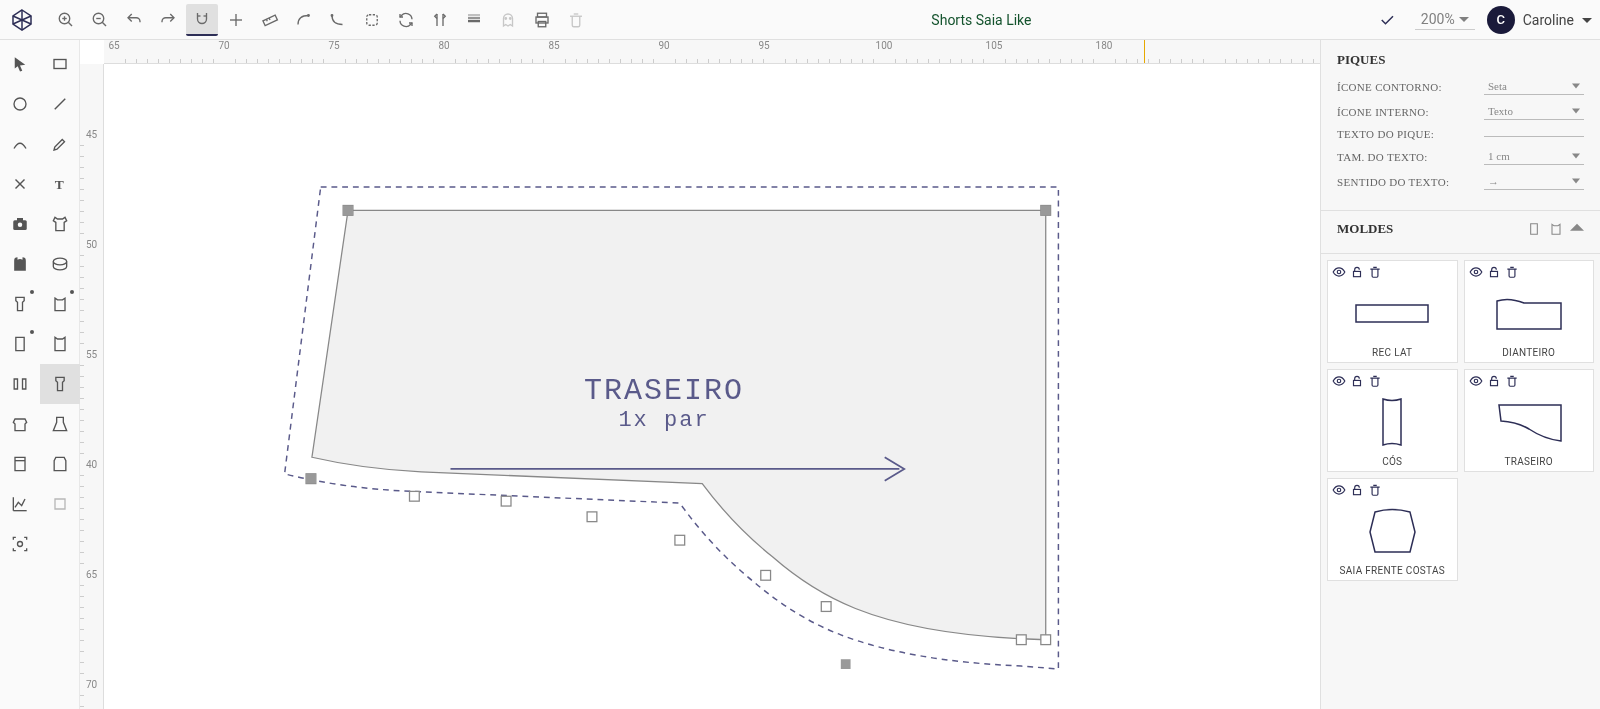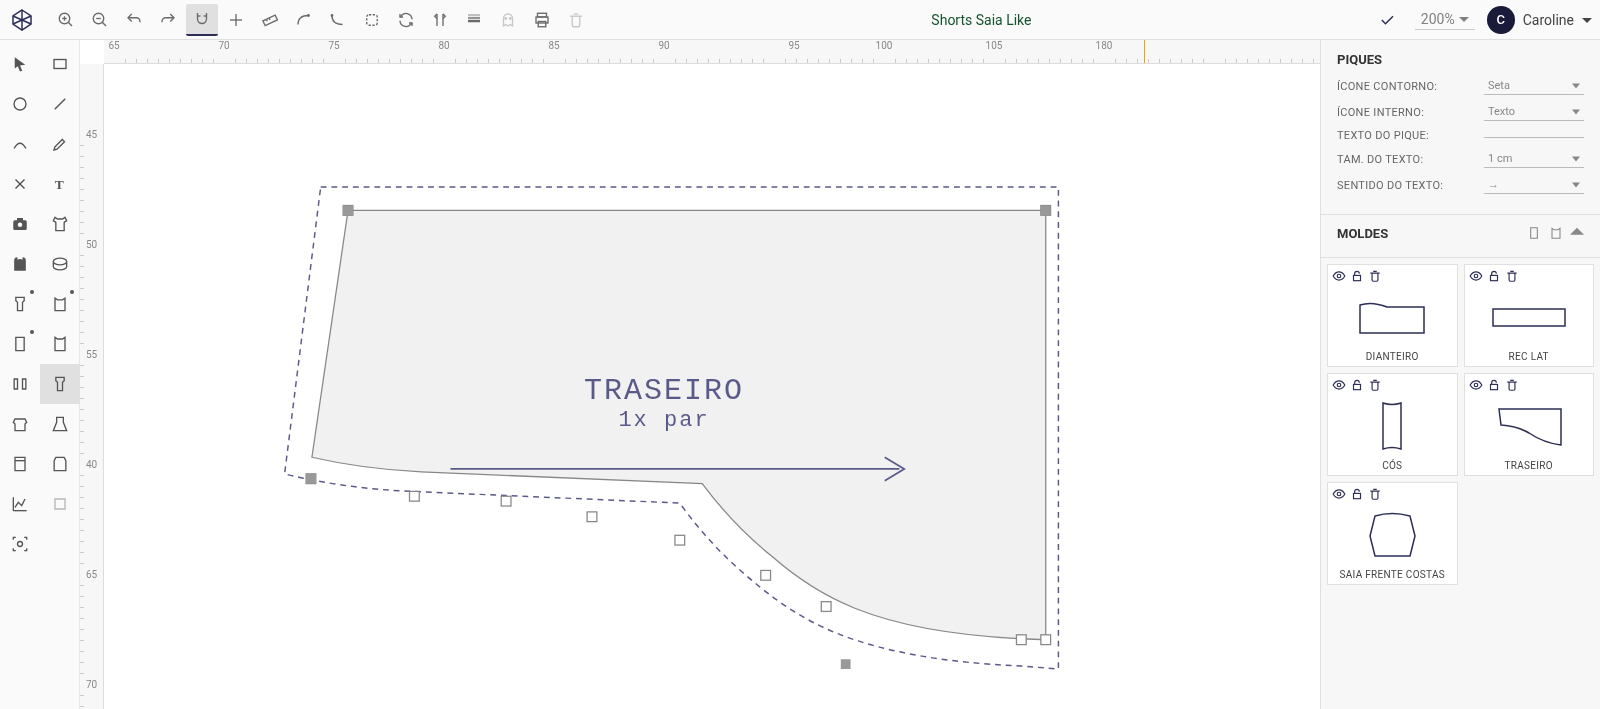--- a/index.html
+++ b/index.html
@@ -35,21 +35,21 @@
 .ruler-v .tick .lbl { display: block; }
 .ruler-v .minor { position: absolute; left: 0; height: 1px; width: 4px; background: #ccc; }
 
 .canvas { position: absolute; left: 24px; top: 24px; right: 0; bottom: 0; background: #fff; }
 .pattern-svg { position: absolute; left: 0; top: 0; width: 100%; height: 100%; }
 .pattern-label { position: absolute; left: 480px; top: 310px; text-align: center; color: #5a5a8a; font-family: "Courier New", monospace; letter-spacing: 2px; }
 .pattern-label .t1 { font-size: 30px; font-weight: 500; }
 .pattern-label .t2 { font-size: 22px; }
 
 .right-panel { width: 280px; background: #f7f7f7; border-left: 1px solid #e0e0e0; display: flex; flex-direction: column; overflow-y: auto; }
-.rp-section { padding: 12px 16px; border-bottom: 1px solid #e0e0e0; }
+.rp-section { padding: 12px 16px; border-bottom: 1px solid #e0e0e0; font-family: Liberation Serif, serif; }
 .rp-title { font-weight: 700; font-size: 13px; color: #333; margin-bottom: 10px; display: flex; align-items: center; }
 .rp-title .title-icons { margin-left: auto; display: flex; gap: 6px; color: #888; }
 .rp-row { display: flex; align-items: center; margin: 8px 0; font-size: 12px; color: #666; }
 .rp-row label { flex: 1; font-size: 11px; letter-spacing: 0.3px; }
 .rp-row .select { width: 100px; border-bottom: 1px solid #bbb; padding: 2px 4px; font-size: 11px; color: #888; display: flex; justify-content: space-between; align-items: center; }
 
 .moldes-grid { display: grid; grid-template-columns: 1fr 1fr; gap: 6px; padding: 6px; }
 .molde-card { background: #fff; border: 1px solid #e0e0e0; padding: 4px; display: flex; flex-direction: column; }
 .molde-card .card-icons { display: flex; gap: 4px; color: #2d2e56; margin-bottom: 4px; }
 .molde-card .card-icons svg { width: 14px; height: 14px; }
@@ -413,21 +413,21 @@
         </div>
         <div class="minor" style="left: 571px;"></div>
         <div class="minor" style="left: 582px;"></div>
         <div class="minor" style="left: 593px;"></div>
         <div class="minor" style="left: 604px;"></div>
         <div class="minor" style="left: 615px;"></div>
         <div class="minor" style="left: 626px;"></div>
         <div class="minor" style="left: 637px;"></div>
         <div class="minor" style="left: 648px;"></div>
         <div class="minor" style="left: 659px;"></div>
-        <div class="tick" style="left: 690px;">
+        <div class="tick" style="left: 660px;">
           <span class="lbl">95</span>
         </div>
         <div class="minor" style="left: 681px;"></div>
         <div class="minor" style="left: 692px;"></div>
         <div class="minor" style="left: 703px;"></div>
         <div class="minor" style="left: 714px;"></div>
         <div class="minor" style="left: 725px;"></div>
         <div class="minor" style="left: 736px;"></div>
         <div class="minor" style="left: 747px;"></div>
         <div class="minor" style="left: 758px;"></div>
@@ -661,46 +661,46 @@
             </svg>
             <svg viewBox="0 0 24 24" fill="none" stroke="currentColor" stroke-width="2">
               <rect x="6" y="11" width="12" height="9"></rect>
               <path d="M8 11V8a4 4 0 018 0"></path>
             </svg>
             <svg viewBox="0 0 24 24" fill="none" stroke="currentColor" stroke-width="2">
               <path d="M4 7h16M7 7v12a2 2 0 002 2h6a2 2 0 002-2V7M9 4h6"></path>
             </svg>
           </div>
           <div class="thumb">
+            <svg width="80" height="25" viewBox="0 0 80 25">
+              <rect x="4" y="4" width="72" height="17"></rect>
+            </svg>
+          </div>
+          <div class="card-lbl">REC LAT</div>
+        </div>
+        <div class="molde-card">
+          <div class="card-icons">
+            <svg viewBox="0 0 24 24" fill="none" stroke="currentColor" stroke-width="2">
+              <path d="M2 12s4-7 10-7 10 7 10 7-4 7-10 7S2 12 2 12z"></path>
+              <circle cx="12" cy="12" r="3"></circle>
+            </svg>
+            <svg viewBox="0 0 24 24" fill="none" stroke="currentColor" stroke-width="2">
+              <rect x="6" y="11" width="12" height="9"></rect>
+              <path d="M8 11V8a4 4 0 018 0"></path>
+            </svg>
+            <svg viewBox="0 0 24 24" fill="none" stroke="currentColor" stroke-width="2">
+              <path d="M4 7h16M7 7v12a2 2 0 002 2h6a2 2 0 002-2V7M9 4h6"></path>
+            </svg>
+          </div>
+          <div class="thumb">
             <svg width="80" height="45" viewBox="0 0 80 45">
               <path d="M8 10 Q20 6 35 12 L72 12 L72 38 L8 38 Z"></path>
             </svg>
           </div>
           <div class="card-lbl">DIANTEIRO</div>
-        </div>
-        <div class="molde-card">
-          <div class="card-icons">
-            <svg viewBox="0 0 24 24" fill="none" stroke="currentColor" stroke-width="2">
-              <path d="M2 12s4-7 10-7 10 7 10 7-4 7-10 7S2 12 2 12z"></path>
-              <circle cx="12" cy="12" r="3"></circle>
-            </svg>
-            <svg viewBox="0 0 24 24" fill="none" stroke="currentColor" stroke-width="2">
-              <rect x="6" y="11" width="12" height="9"></rect>
-              <path d="M8 11V8a4 4 0 018 0"></path>
-            </svg>
-            <svg viewBox="0 0 24 24" fill="none" stroke="currentColor" stroke-width="2">
-              <path d="M4 7h16M7 7v12a2 2 0 002 2h6a2 2 0 002-2V7M9 4h6"></path>
-            </svg>
-          </div>
-          <div class="thumb">
-            <svg width="80" height="25" viewBox="0 0 80 25">
-              <rect x="4" y="4" width="72" height="17"></rect>
-            </svg>
-          </div>
-          <div class="card-lbl">REC LAT</div>
         </div>
         <div class="molde-card">
           <div class="card-icons">
             <svg viewBox="0 0 24 24" fill="none" stroke="currentColor" stroke-width="2">
               <path d="M2 12s4-7 10-7 10 7 10 7-4 7-10 7S2 12 2 12z"></path>
               <circle cx="12" cy="12" r="3"></circle>
             </svg>
             <svg viewBox="0 0 24 24" fill="none" stroke="currentColor" stroke-width="2">
               <rect x="6" y="11" width="12" height="9"></rect>
               <path d="M8 11V8a4 4 0 018 0"></path>

